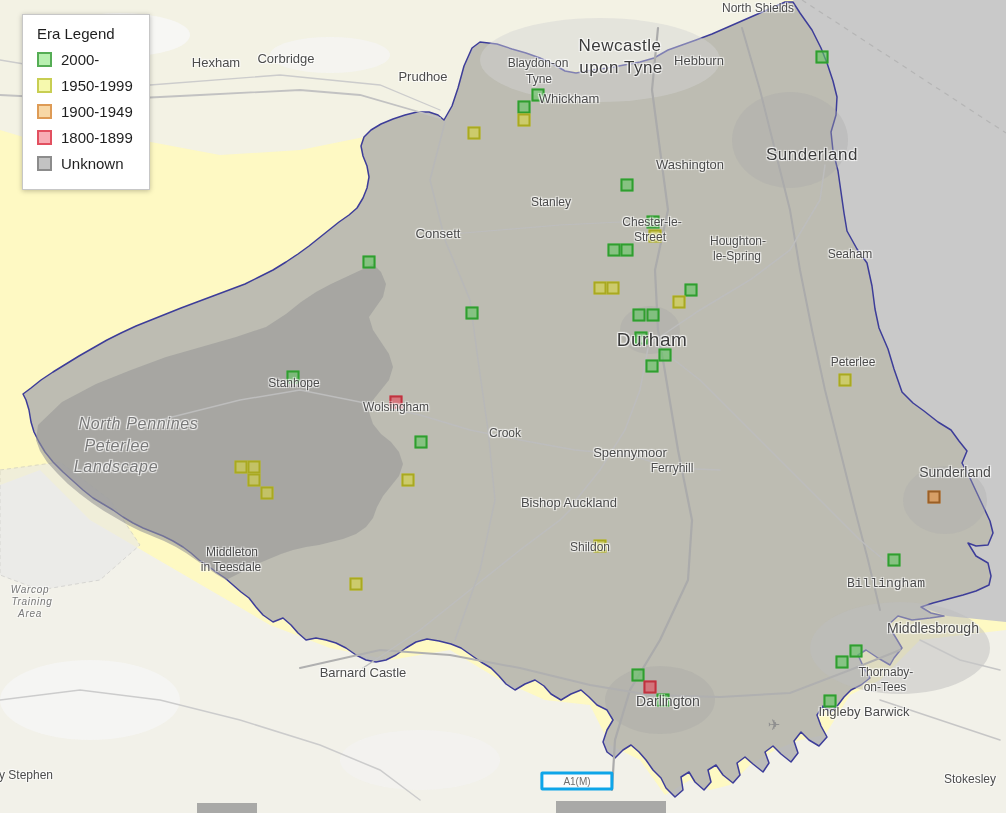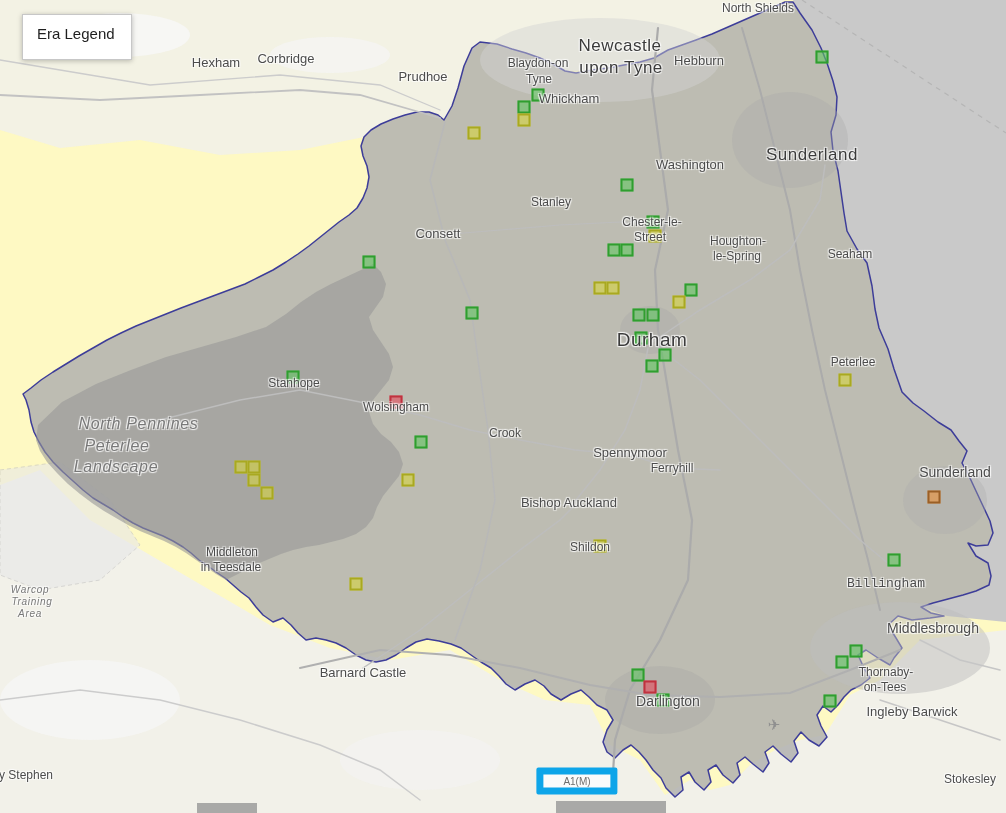--- a/index.html
+++ b/index.html
@@ -22,21 +22,21 @@
   .legend{position:absolute;left:22px;top:14px;z-index:10;background:#ffffff;
           border:1px solid #c7c7c7;box-shadow:0 1px 5px rgba(0,0,0,.25);
           padding:10px 16px 10px 14px;color:#1f1f1f;}
   .legend-title{font-size:15px;margin:0 0 7px 0;}
   .legend-row{display:flex;align-items:center;margin:6px 0;height:20px;}
   .legend-swatch{width:15px;height:15px;box-sizing:border-box;border:2px solid;
                  margin-right:9px;flex:0 0 auto;}
   .legend-label{font-size:15px;line-height:1;}
   
   .shield{position:absolute;transform:translate(-50%,-50%);z-index:3;
-          background:#fbfbfb;border:7px solid #0ea5e9;border-radius:2px;
+          background:#fbfbfb;border:3px solid #0ea5e9;border-radius:2px;
           color:#6e6e6e;font-size:10px;padding:1px 20px;line-height:1.1;}
   .plane{position:absolute;transform:translate(-50%,-50%);z-index:2;color:#8f8f8f;
          font-size:15px;}
 </style>
 </head>
 <body>
 
 <div class="stage">
 
   <svg width="1006" height="813" viewBox="0 0 1006 813">
@@ -168,26 +168,48 @@
       <div class="lbl town" style="left: 231px; top: 567px; font-size: 12px;">in Teesdale</div>
       <div class="lbl area" style="left: 30px; top: 589px; font-size: 10px;">Warcop</div>
       <div class="lbl area" style="left: 32px; top: 601px; font-size: 10px;">Training</div>
       <div class="lbl area" style="left: 30px; top: 613px; font-size: 10px;">Area</div>
       <div class="lbl town" style="left: 886px; top: 583px; font-size: 13px; font-family: Liberation Mono, monospace;">Billingham</div>
       <div class="lbl town" style="left: 933px; top: 628px; font-size: 14px;">Middlesbrough</div>
       <div class="lbl town" style="left: 363px; top: 672px; font-size: 13px;">Barnard Castle</div>
       <div class="lbl town" style="left: 886px; top: 672px; font-size: 12px;">Thornaby-</div>
       <div class="lbl town" style="left: 885px; top: 687px; font-size: 12px;">on-Tees</div>
       <div class="lbl town" style="left: 668px; top: 701px; font-size: 14px;">Darlington</div>
-      <div class="lbl town" style="left: 912px; top: 711px; font-size: 13px;">Ingleby Barwick</div>
+      <div class="lbl town" style="left: 864px; top: 711px; font-size: 13px;">Ingleby Barwick</div>
       <div class="lbl town" style="left: 26px; top: 775px; font-size: 12px;">y Stephen</div>
       <div class="lbl town" style="left: 970px; top: 779px; font-size: 12px;">Stokesley</div>
     </div>
 
   <div class="plane" style="left:774px;top:725px">✈</div>
 
   <div class="shield" style="left:577px;top:781px">A1(M)</div>
 
   <div class="legend">
     <div class="legend-title">Era Legend</div>
+    <div>
+        <div class="legend-row">
+          <span class="legend-swatch" style="background: rgb(184, 240, 176); border-color: rgb(85, 173, 85);"></span>
+          <span class="legend-label">2000-</span>
+        </div>
+        <div class="legend-row">
+          <span class="legend-swatch" style="background: rgb(246, 249, 174); border-color: rgb(200, 206, 82);"></span>
+          <span class="legend-label">1950-1999</span>
+        </div>
+        <div class="legend-row">
+          <span class="legend-swatch" style="background: rgb(248, 216, 166); border-color: rgb(222, 155, 86);"></span>
+          <span class="legend-label">1900-1949</span>
+        </div>
+        <div class="legend-row">
+          <span class="legend-swatch" style="background: rgb(248, 172, 181); border-color: rgb(226, 80, 96);"></span>
+          <span class="legend-label">1800-1899</span>
+        </div>
+        <div class="legend-row">
+          <span class="legend-swatch" style="background: rgb(195, 195, 195); border-color: rgb(140, 140, 140);"></span>
+          <span class="legend-label">Unknown</span>
+        </div>
+      </div>
   </div>
 
 </div>
 
 </body></html>

